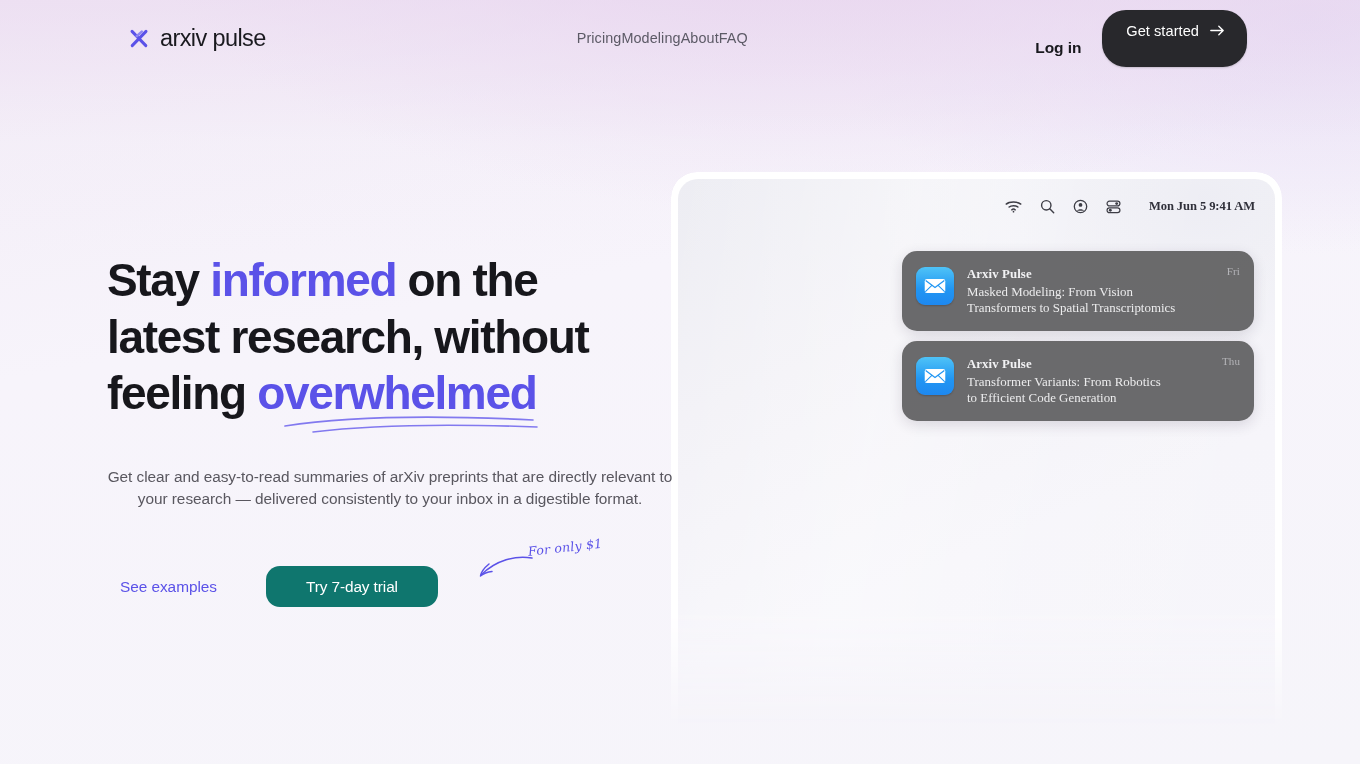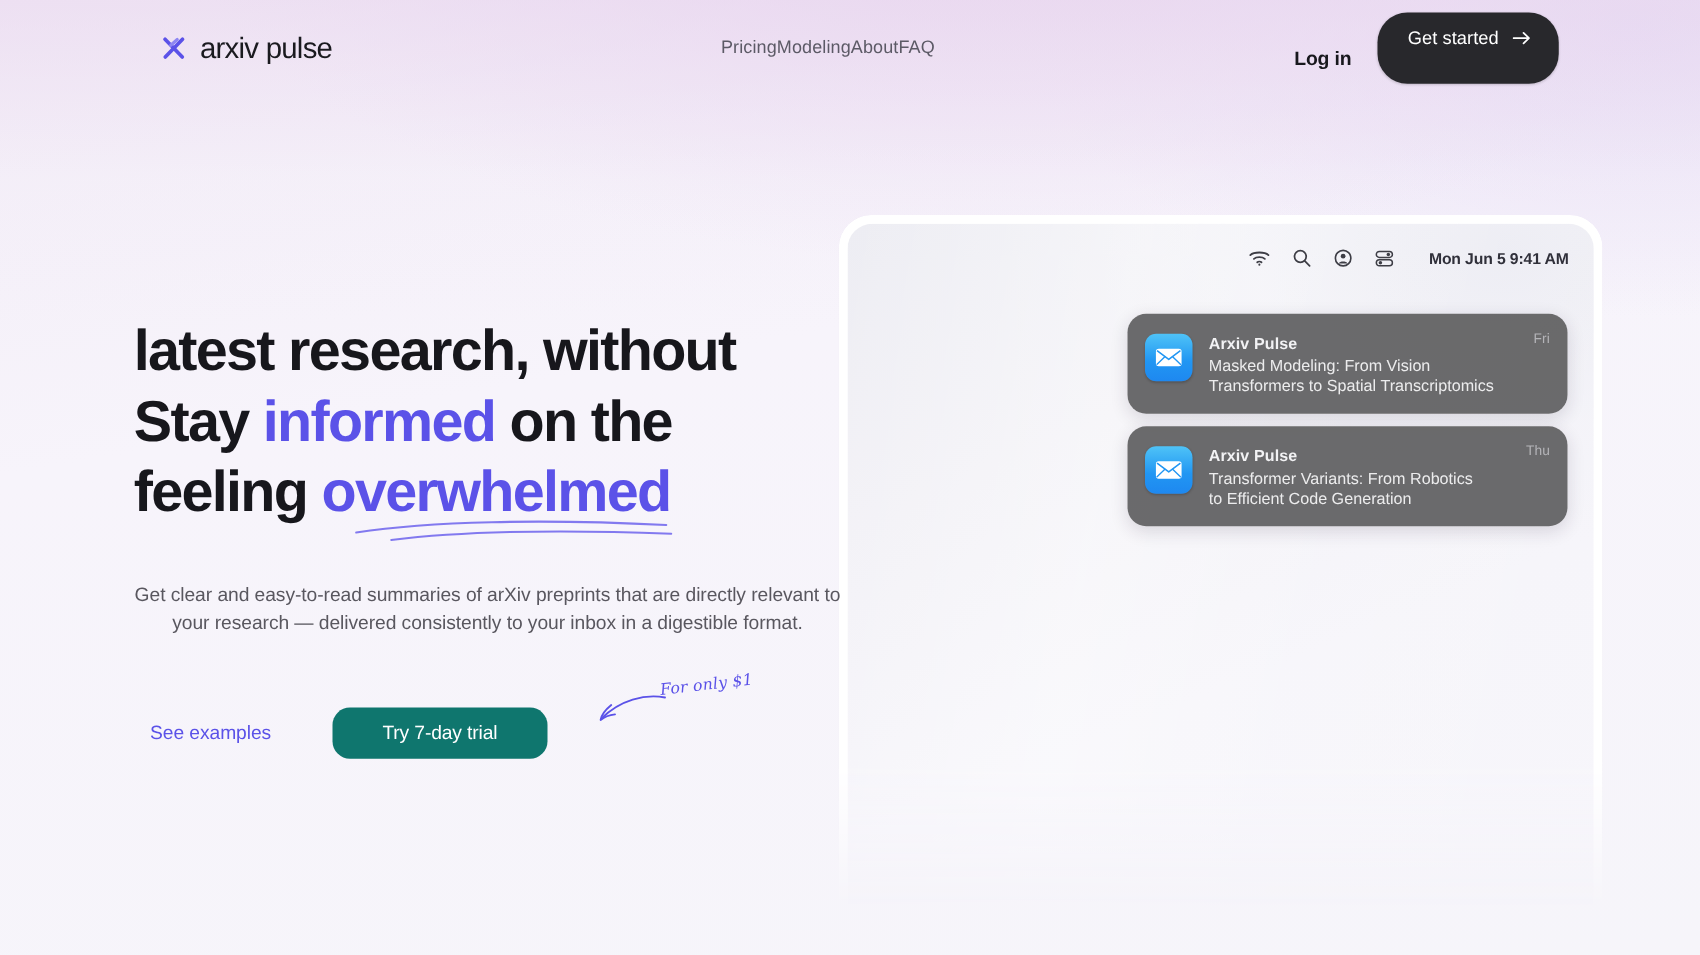--- a/index.html
+++ b/index.html
@@ -198,20 +198,21 @@
     top: 172px;
     width: 611px;
     height: 560px;
     border-radius: 26px 26px 0 0;
     background: #ffffff;
     padding: 7px 7px 0 7px;
     z-index: 10;
     -webkit-mask-image: linear-gradient(180deg, #000 0%, #000 78%, rgba(0,0,0,0.28) 93%, rgba(0,0,0,0) 100%);
             mask-image: linear-gradient(180deg, #000 0%, #000 78%, rgba(0,0,0,0.28) 93%, rgba(0,0,0,0) 100%);
     box-shadow: -18px 6px 48px rgba(90, 70, 140, 0.09);
+    font-family: Liberation Serif, serif;
   }
   .device-screen {
     width: 100%;
     height: 100%;
     border-radius: 20px 20px 0 0;
     background:
       radial-gradient(420px 300px at 88% 4%, rgba(236, 236, 243, 0.95) 0%, rgba(244, 244, 249, 0.6) 48%, rgba(248, 247, 252, 0) 78%),
       linear-gradient(158deg, #ededf3 0%, #f2f1f6 30%, #f6f5fa 62%, #f7f6fb 100%);
     position: relative;
     overflow: hidden;
@@ -335,22 +336,22 @@
       <svg class="arrow" viewBox="0 0 18 14" aria-hidden="true">
         <path d="M1 7 H15.4 M10.6 2 L15.8 7 L10.6 12" stroke="#ffffff" stroke-width="1.7" fill="none" stroke-linecap="round" stroke-linejoin="round"></path>
       </svg>
     </button>
   </div>
 </header>
 
 <section class="hero">
 
   <h1 class="headline">
+    <span class="hl-line"><span>Stay </span><span class="accent">informed</span><span> on the</span></span>
     <span class="hl-line">latest research, without</span>
-    <span class="hl-line"><span>Stay </span><span class="accent">informed</span><span> on the</span></span>
     <span class="hl-line"><span>feeling </span><span class="accent">overwhelmed</span>
       <span class="underline-wrap">
         <svg viewBox="0 0 258 22" aria-hidden="true">
           <path d="M2 13 C60 4, 150 2, 250 7" stroke="#8279ef" stroke-width="1.7" fill="none" stroke-linecap="round"></path>
           <path d="M30 19 C95 11, 175 11, 254 14" stroke="#8279ef" stroke-width="1.6" fill="none" stroke-linecap="round"></path>
         </svg>
       </span>
     </span>
   </h1>
 

